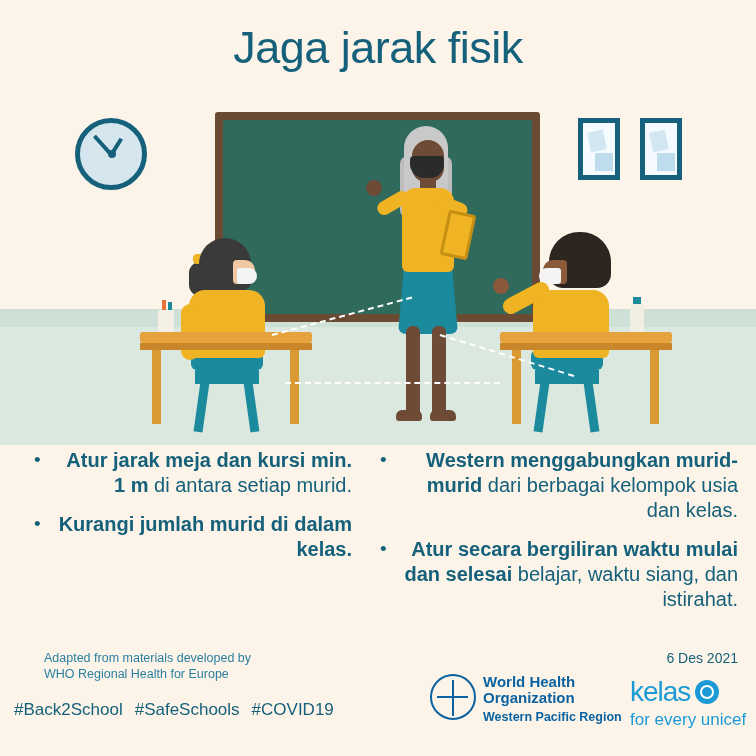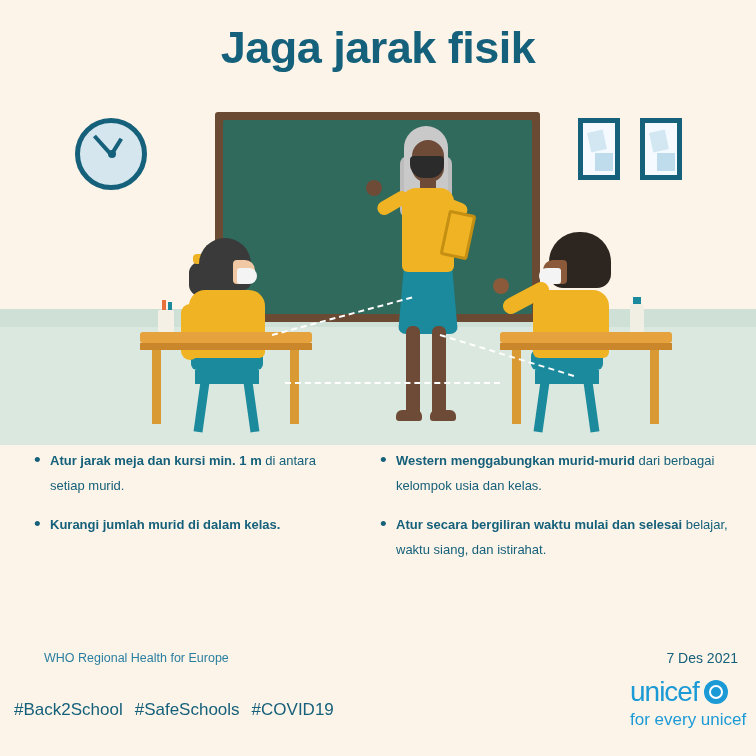--- a/index.html
+++ b/index.html
@@ -26,21 +26,21 @@
     left: 0; top: 0;
     width: 756px;
     height: 96px;
     background: #fdf4e9;
     display: flex;
     align-items: center;
     justify-content: center;
   }
   .title {
     font-size: 45px;
-    font-weight: bold;
+    font-weight: normal;
     color: #15607a;
     letter-spacing: -0.5px;
     margin: 16px;
   }
   
   .scene {
     position: absolute;
     left: 0; top: 90px;
     width: 756px;
     height: 355px;
@@ -438,23 +438,24 @@
     color: #15607a;
   }
   .dot {
     flex: 0 0 auto;
     width: 16px;
     font-size: 19px;
     line-height: 24px;
     color: #15607a;
   }
   .btext {
-    font-size: 13px;
+    font-size: 20px;
     line-height: 25px;
     color: #15607a;
+    text-align: right;
   }
   .btext b { font-weight: bold; }
   
   .footer {
     position: absolute;
     left: 0; top: 636px;
     width: 756px; height: 120px;
     background: #fdf4e9;
   }
   .credit {
@@ -691,30 +692,39 @@
         <div class="dot">•</div>
         <div class="btext">
           <b>Atur secara bergiliran waktu mulai dan selesai</b><span> belajar, waktu siang, dan istirahat.</span>
         </div>
       </div>
     </div>
   </div>
 
   <div class="footer">
     <div class="credit">
+      <div>Adapted from materials developed by</div>
       <div>WHO Regional Health for Europe</div>
     </div>
-    <div class="date">7 Des 2021</div>
+    <div class="date">6 Des 2021</div>
     <div class="hashtags">
       <span>#Back2School</span><span>#SafeSchools</span><span>#COVID19</span>
     </div>
     <div class="logos">
+      <div class="who-logo">
+        <div class="who-emblem"></div>
+        <div>
+          <div class="who-text">World Health</div>
+          <div class="who-text">Organization</div>
+          <div class="who-region">Western Pacific Region</div>
+        </div>
+      </div>
       <div class="unicef">
         <div class="unicef-word">
-          <span>unicef</span>
+          <span>kelas</span>
           <span class="unicef-mark"></span>
         </div>
         <div class="unicef-tag">for every unicef</div>
       </div>
     </div>
   </div>
 
 </div>
 
 </body></html>

